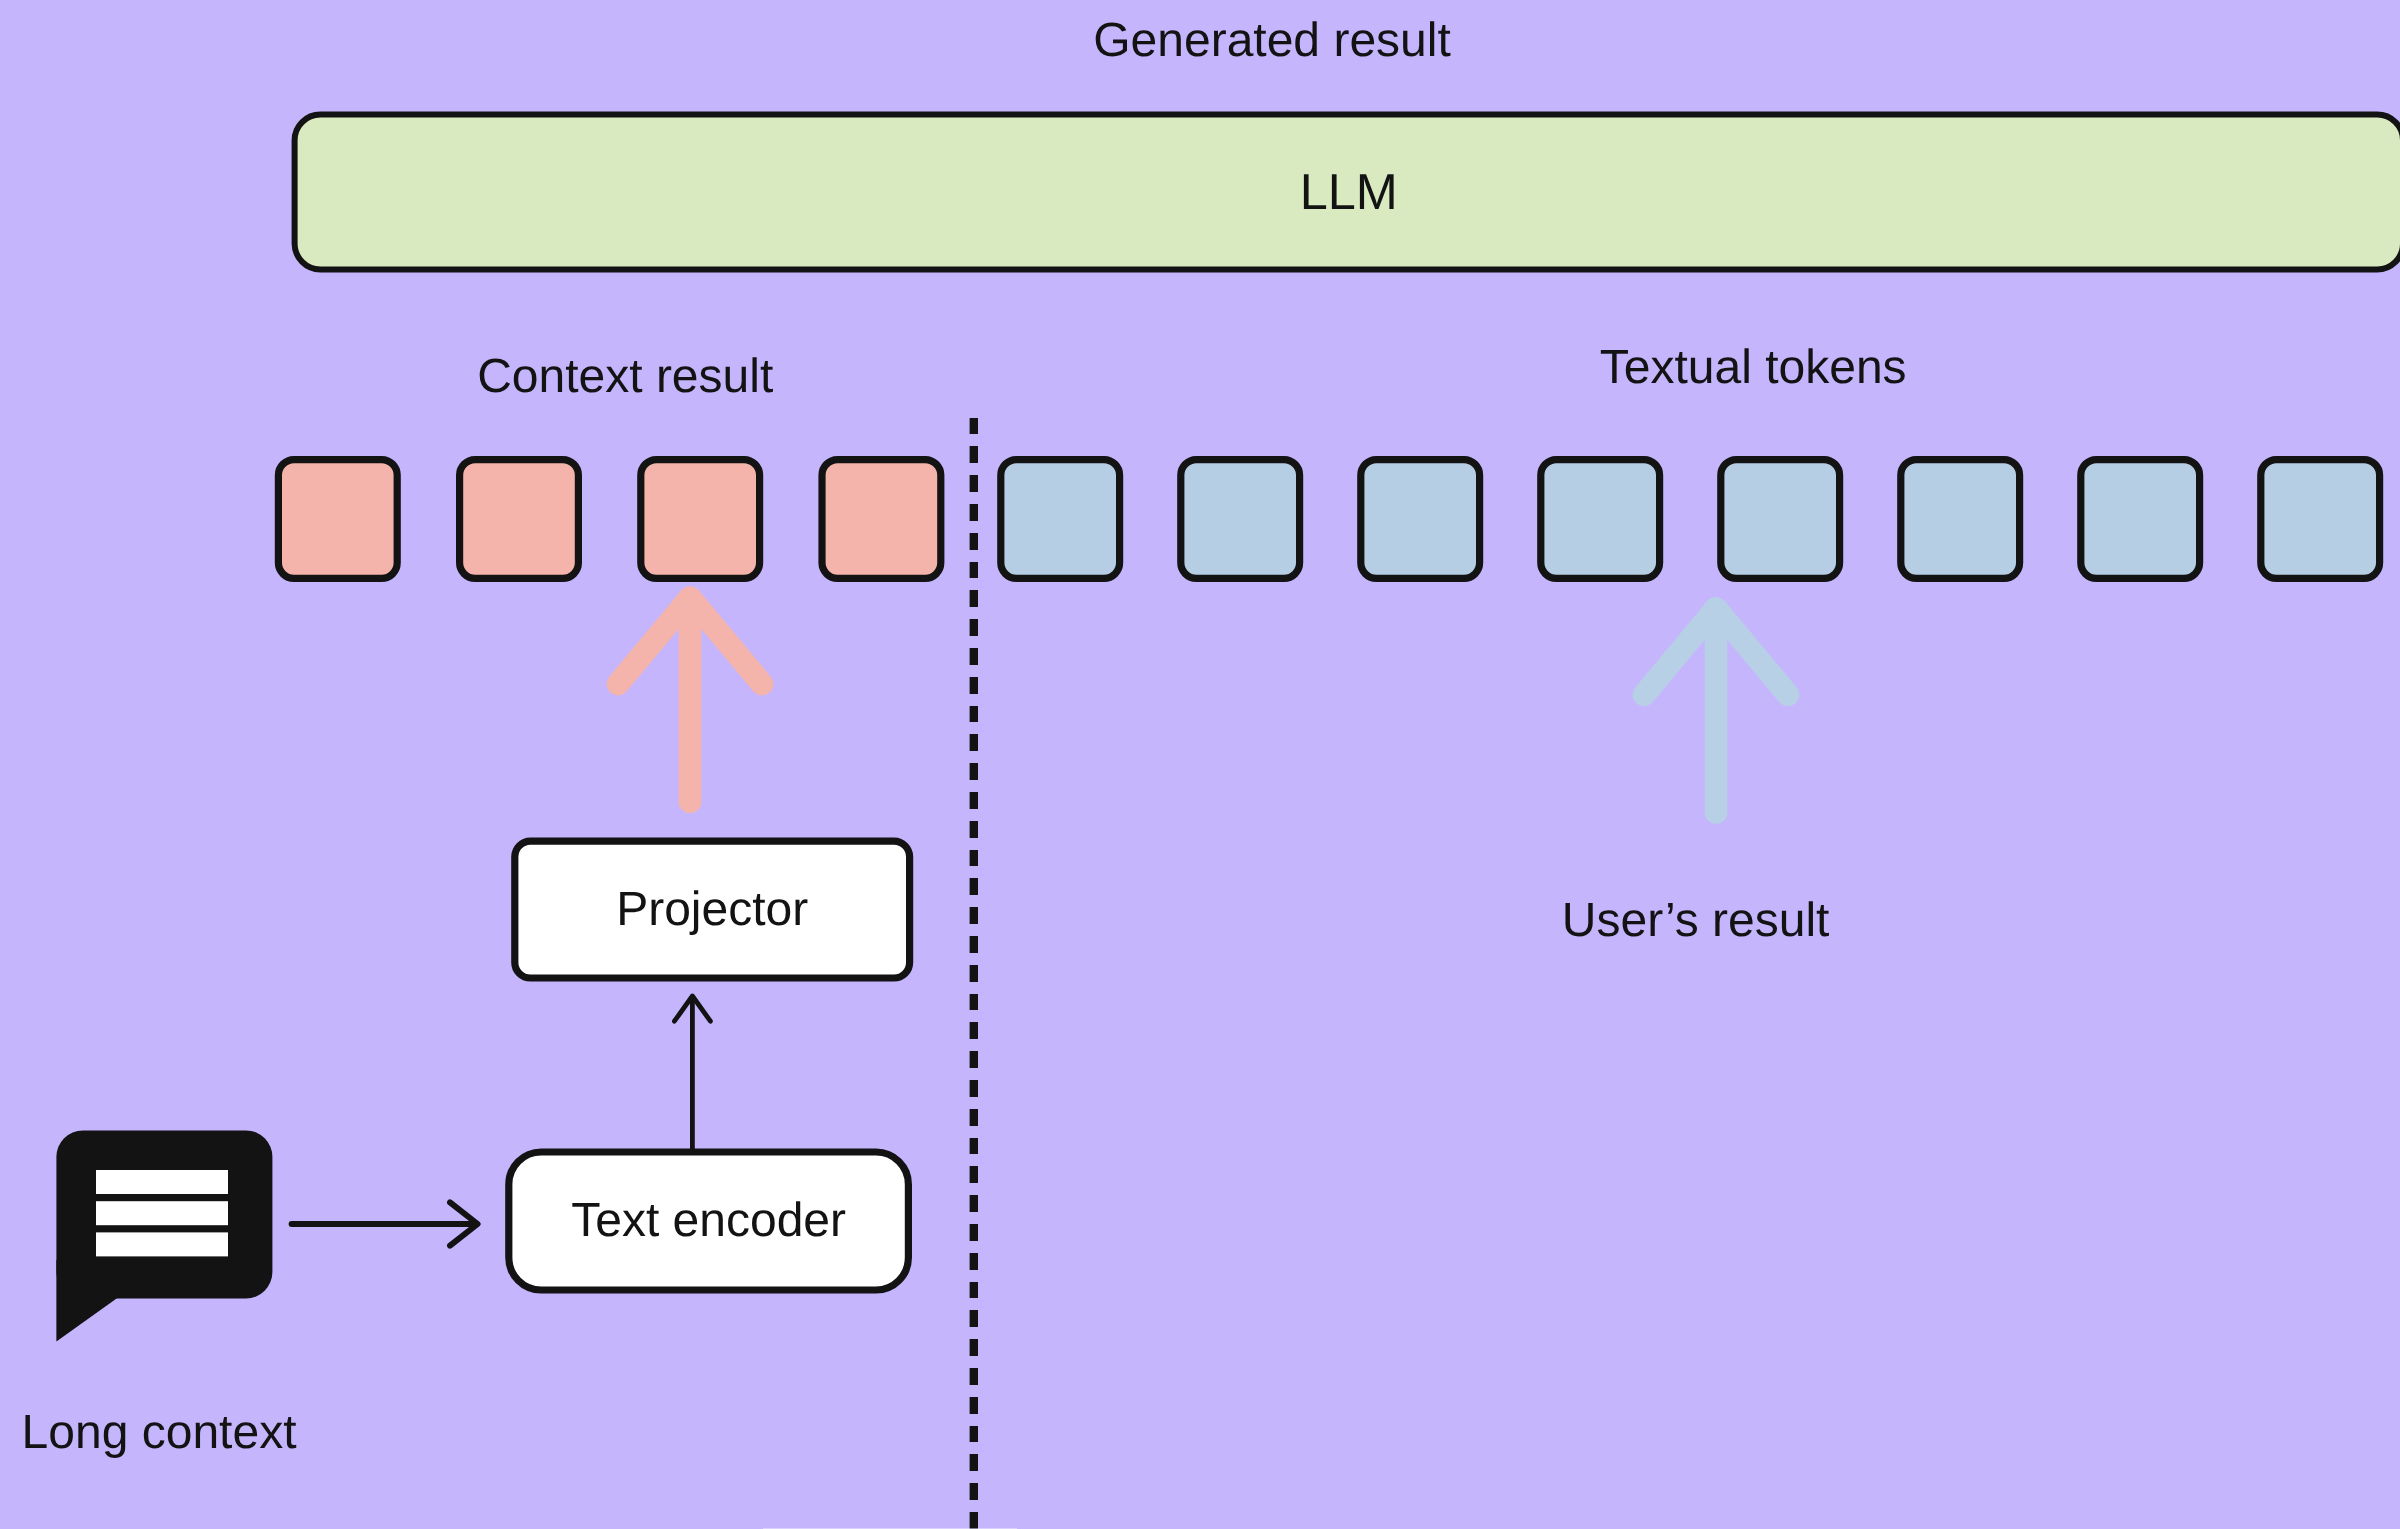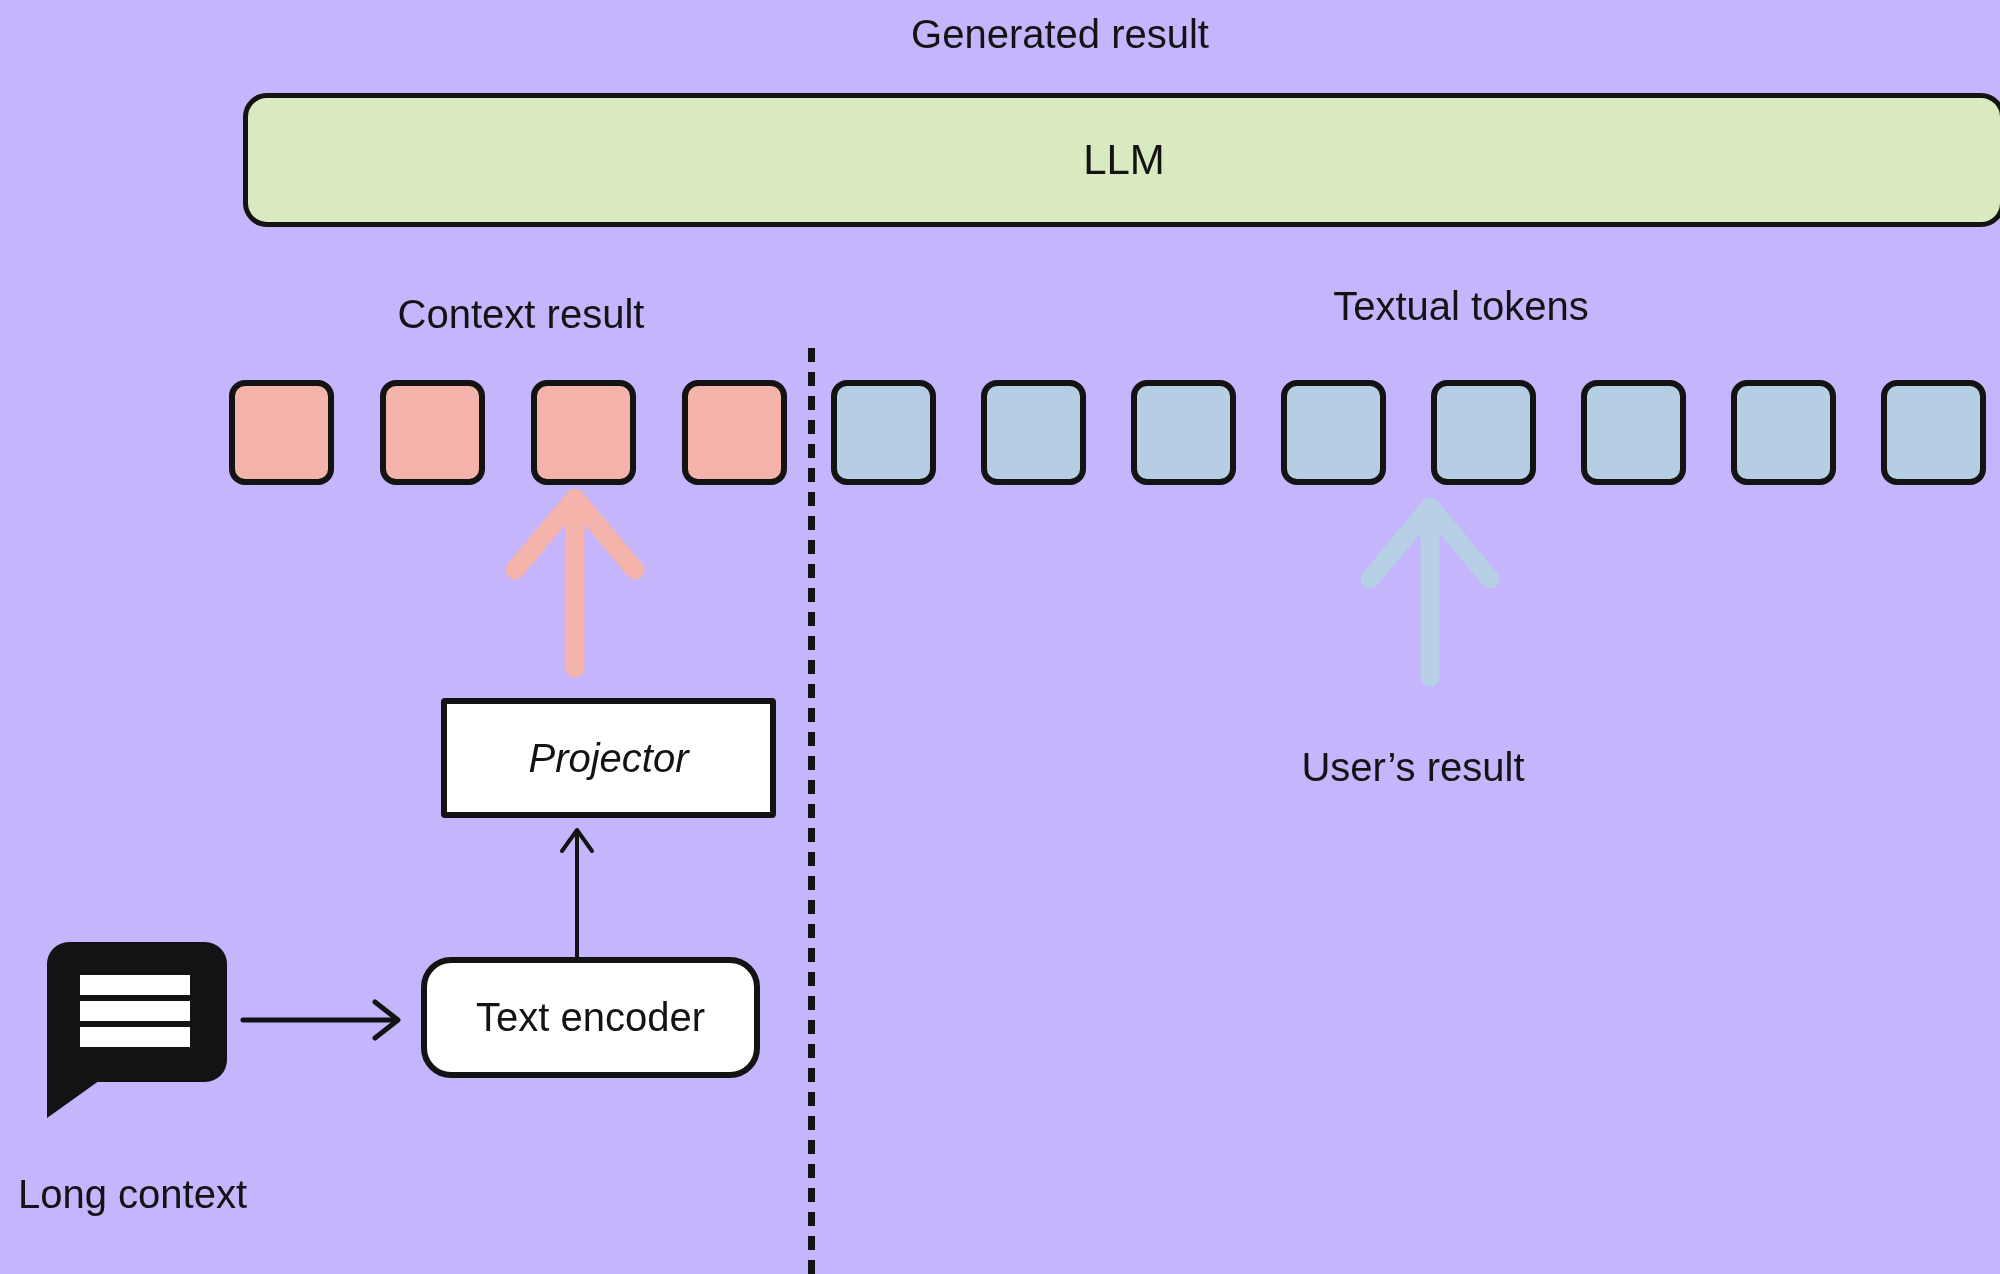--- a/index.html
+++ b/index.html
@@ -28,23 +28,22 @@
     font-size:40px;
     margin-left:13px;
   }
   #llm-box{
     left:230px;top:93px;width:1762px;height:134px;
     border-radius:24px;border-width:5px;
     background:var(--green);
     font-size:42px;
   }
   #projector-box{
-    left:428px;top:698px;width:335px;height:120px;
-    border-radius:4px;
-    font-style:italic;
+    left:413px;top:698px;width:335px;height:120px;
+    border-radius:16px;
   }
   #encoder-box{
     left:408px;top:957px;width:339px;height:121px;
     border-radius:30px;
   }
   .token-row{
     position:absolute;top:380px;
     display:flex;
   }
   #context-token-row{left:229px;gap:46px;}

